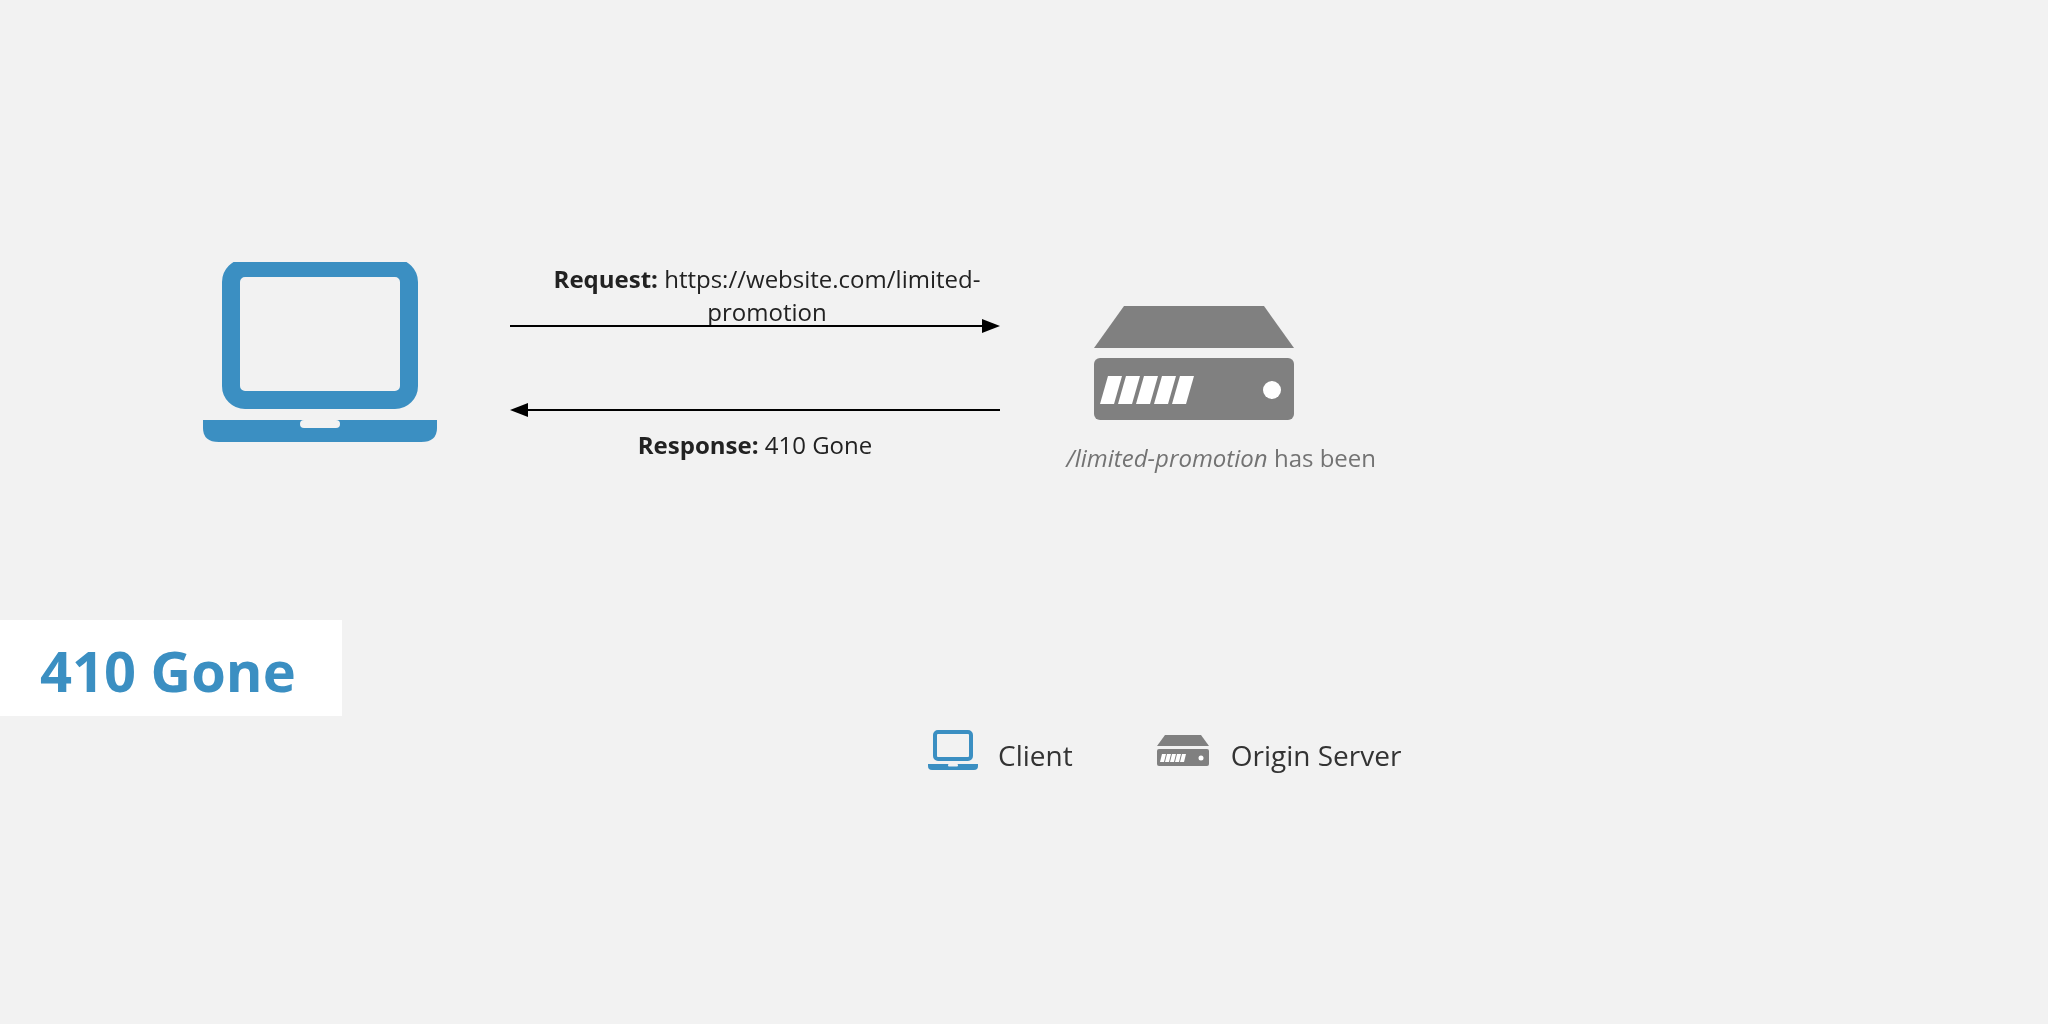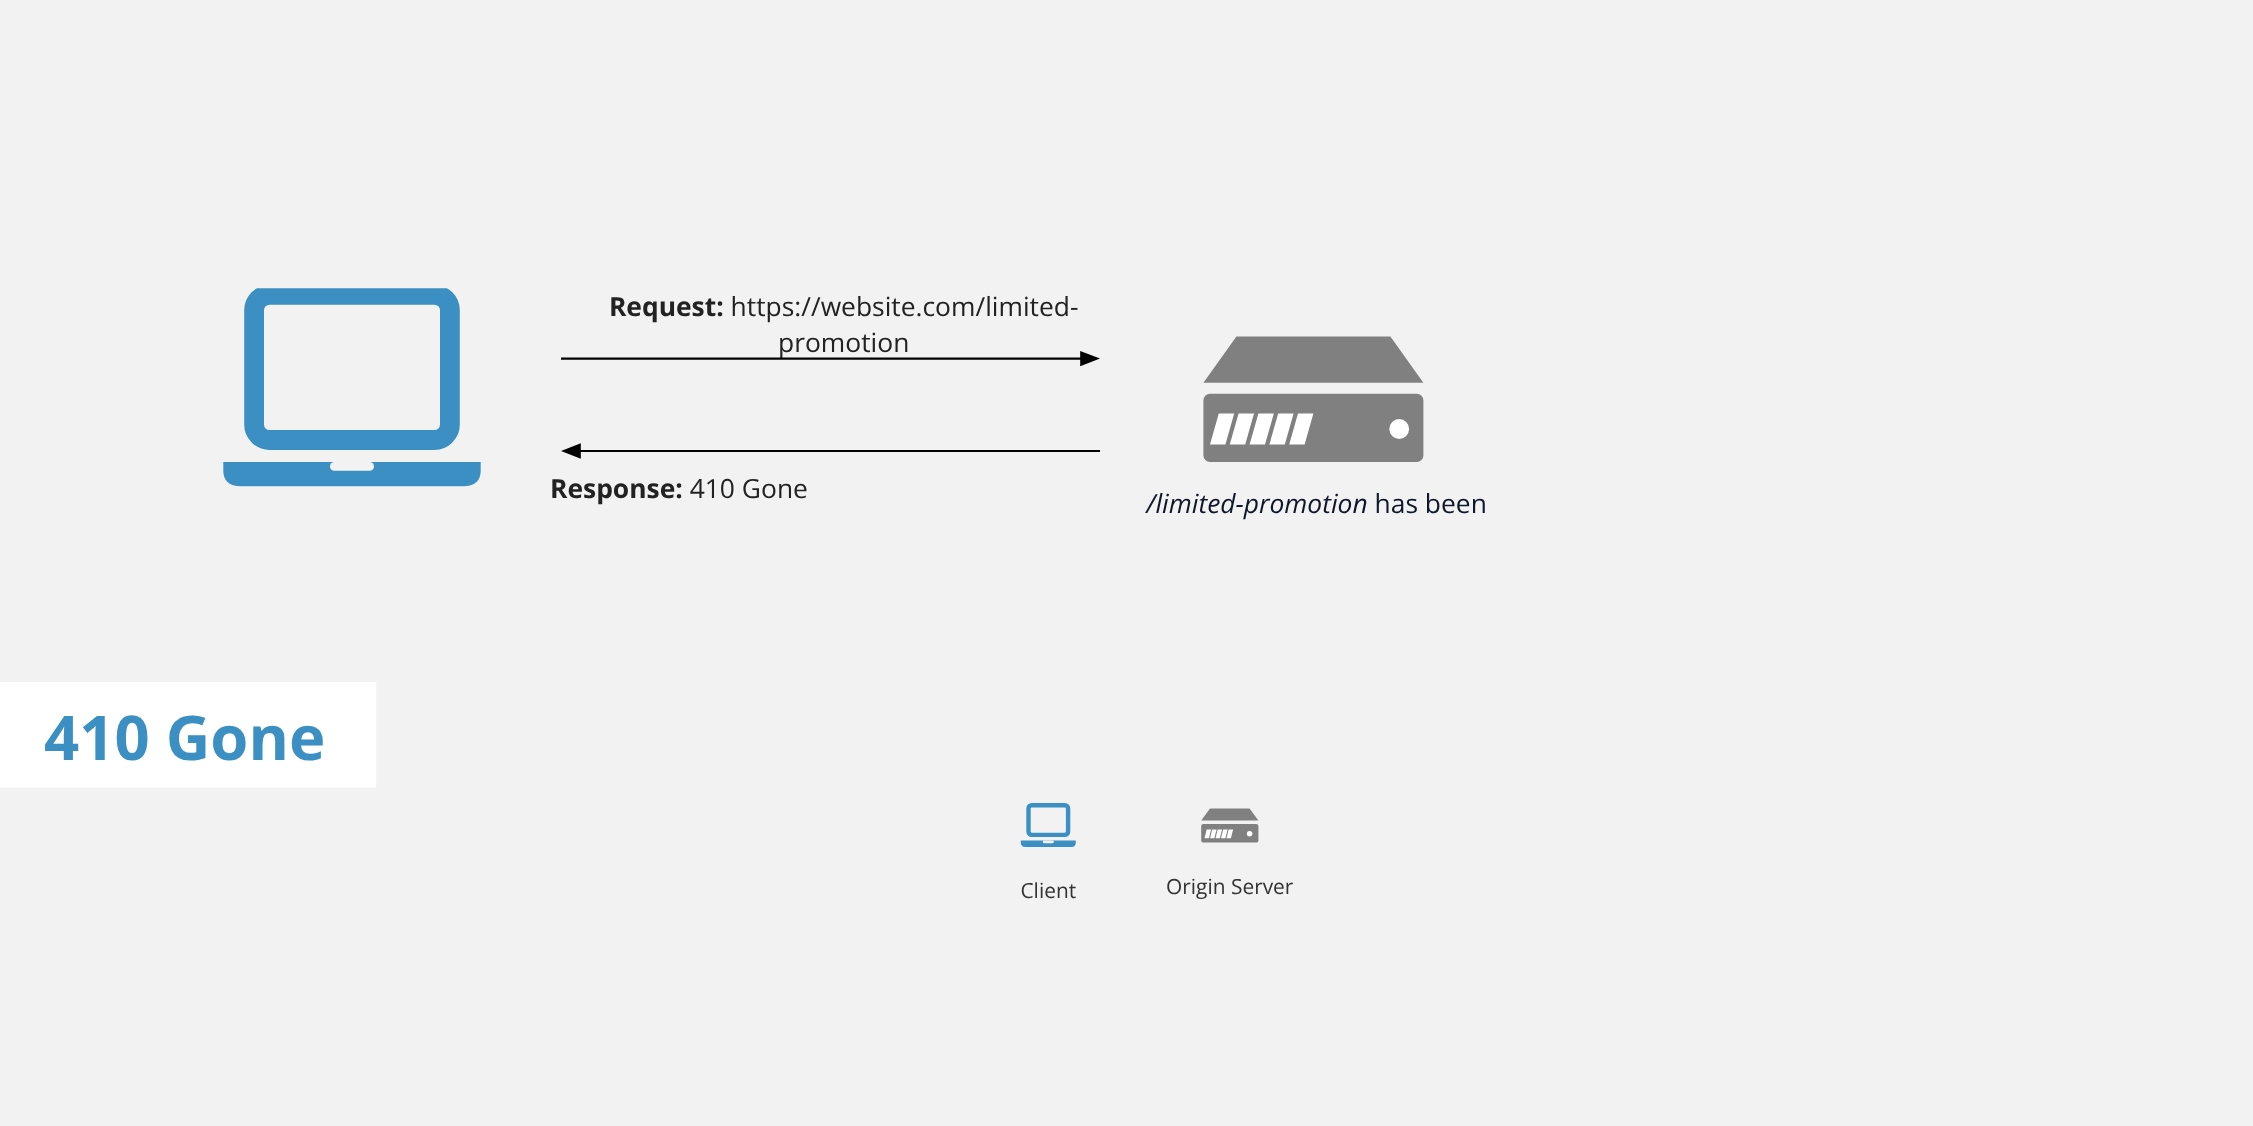--- a/index.html
+++ b/index.html
@@ -42,33 +42,33 @@
   .arrow-left {
     position: absolute;
     left: 510px;
     top: 400px;
   }
   .response-label {
     position: absolute;
     left: 500px;
     top: 428px;
     width: 510px;
-    text-align: left;
+    text-align: center;
     font-size: 24px;
   }
   .response-label .bold { font-weight: 700; }
   .server-caption {
     position: absolute;
-    left: 1042px;
+    left: 1066px;
     top: 442px;
     width: 310px;
-    text-align: left;
+    text-align: right;
     font-size: 24px;
     line-height: 1.35;
-    color: #0f172a;
+    color: #737373;
   }
   .server-caption .ital { font-style: italic; }
   
   .title-box {
     position: absolute;
     left: 0;
     top: 620px;
     background: #fff;
     padding: 18px 46px 14px 40px;
     height: 96px;
@@ -86,23 +86,22 @@
     left: 926px;
     top: 730px;
     display: flex;
     align-items: center;
     gap: 80px;
   }
   .legend-item {
     display: flex;
     align-items: center;
     gap: 18px;
-    font-size: 19px;
+    font-size: 28px;
     color: #333;
-    flex-direction: column;
   }
 </style>
 </head>
 <body>
 
 <div class="laptop-wrap">
   <svg width="250" height="190" viewBox="0 0 250 190">
 
     <rect x="36" y="6" width="178" height="132" rx="14" ry="14" fill="none" stroke="#3b8fc2" stroke-width="18"></rect>
 

